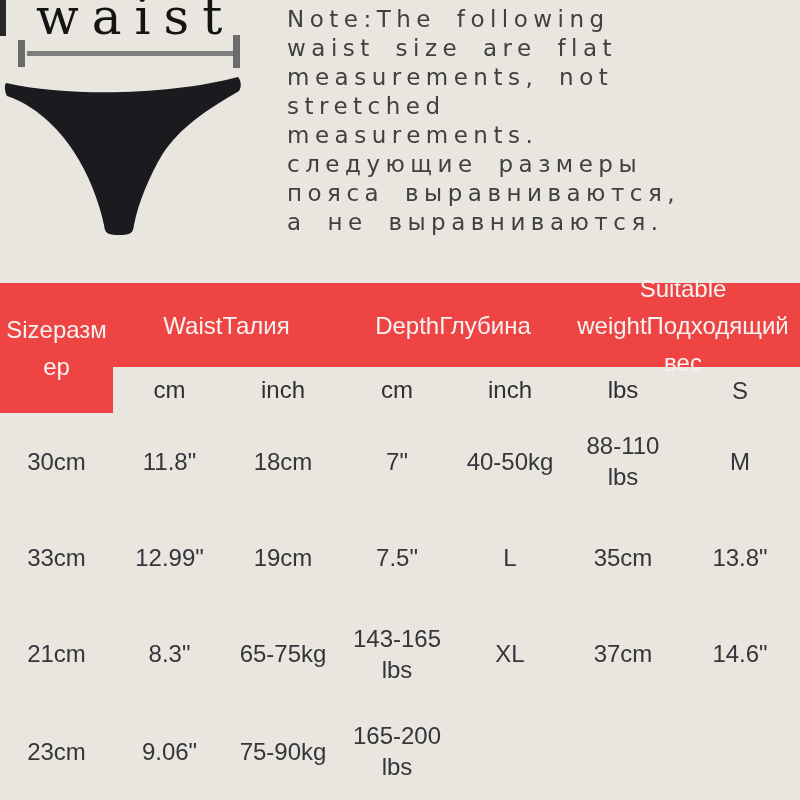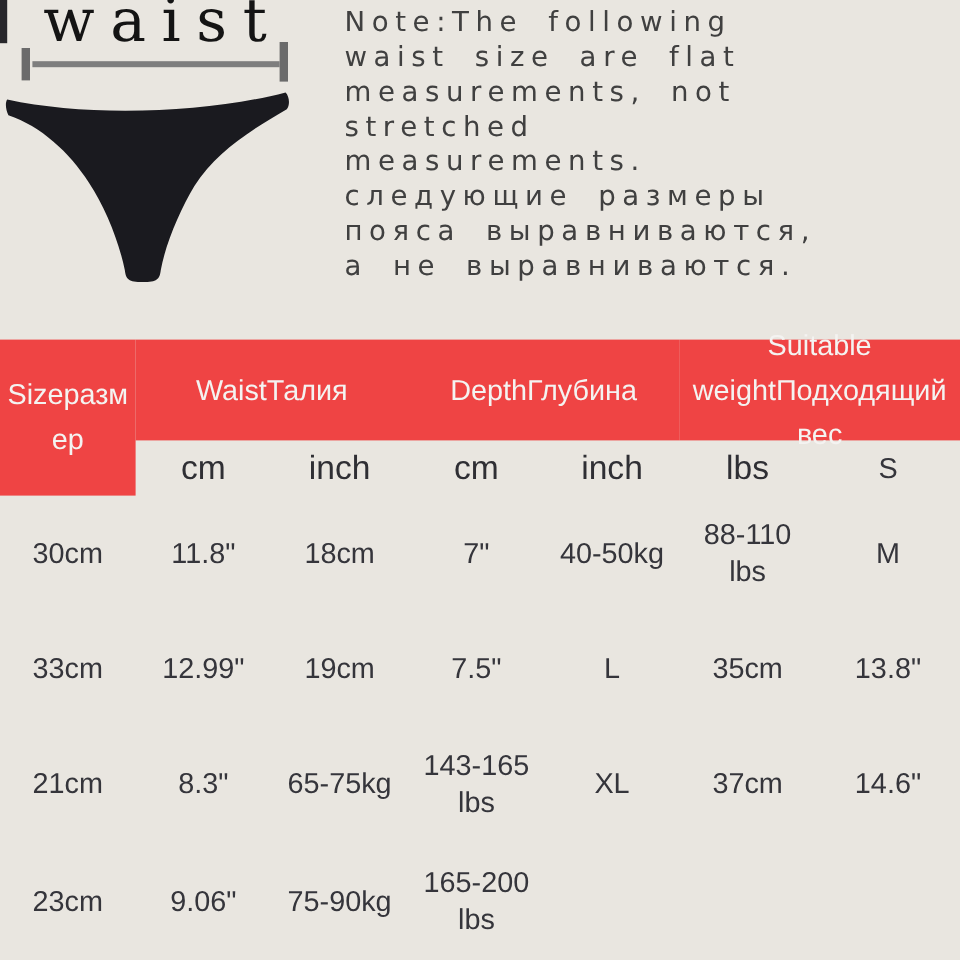--- a/index.html
+++ b/index.html
@@ -65,21 +65,21 @@
   }
   .th-size { grid-column:1; grid-row:1 / 3; }
   .th-waist { grid-column:2 / 4; grid-row:1; }
   .th-depth { grid-column:4 / 6; grid-row:1; }
   .th-weight { grid-column:6 / 8; grid-row:1; }
   .th .wrap { overflow-wrap:anywhere; }
   .th-size .wrap { width:105px; }
   .th-weight .wrap { width:220px; }
 
   .unit-cell {
-    font-size:28px; color:#2f2f34; font-weight:500;
+    font-size:24px; color:#2f2f34; font-weight:500;
   }
   .data-cell {
     font-size:24px; color:#35353b; font-weight:500;
     line-height:31px;
   }
   .lbs-wrap { width:90px; overflow-wrap:anywhere; }
 </style>
 </head>
 <body>
 

